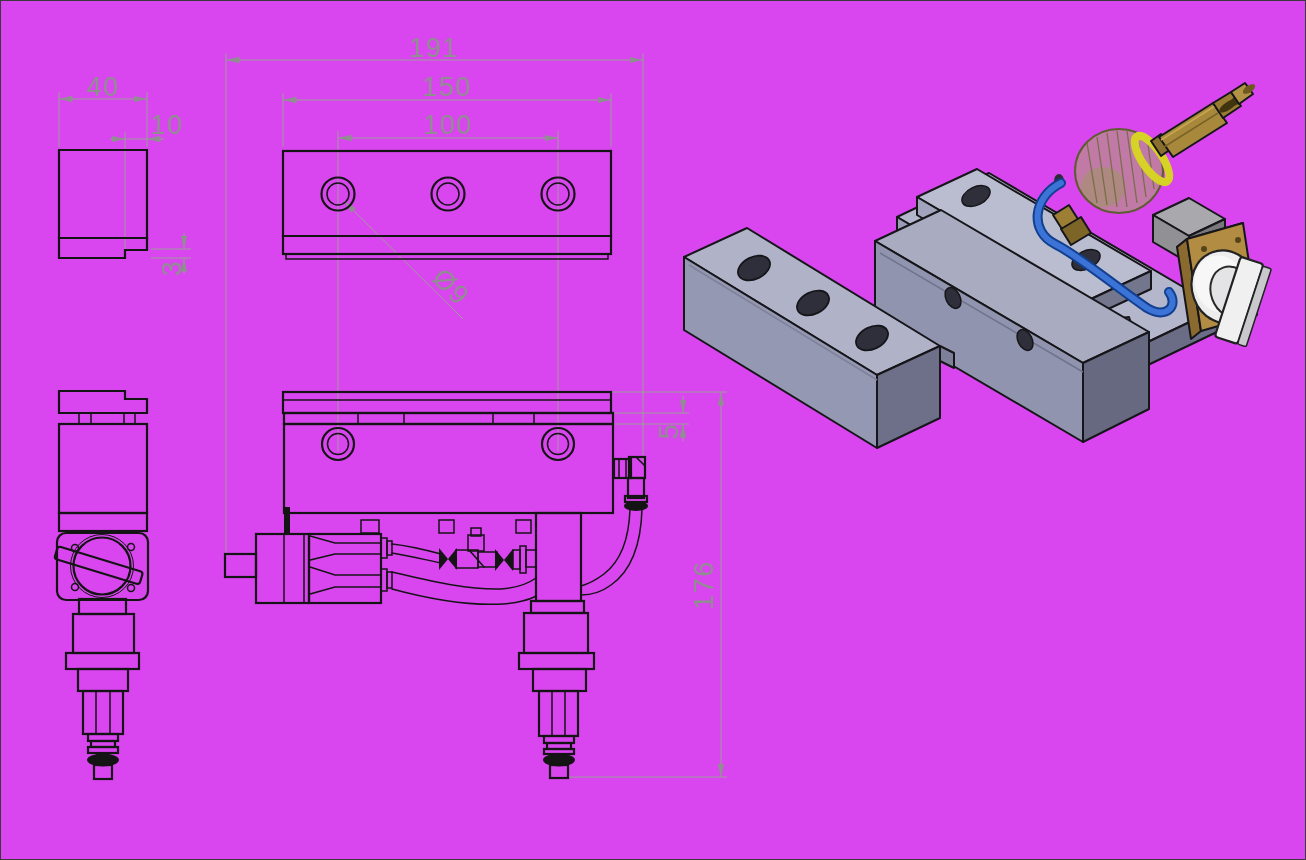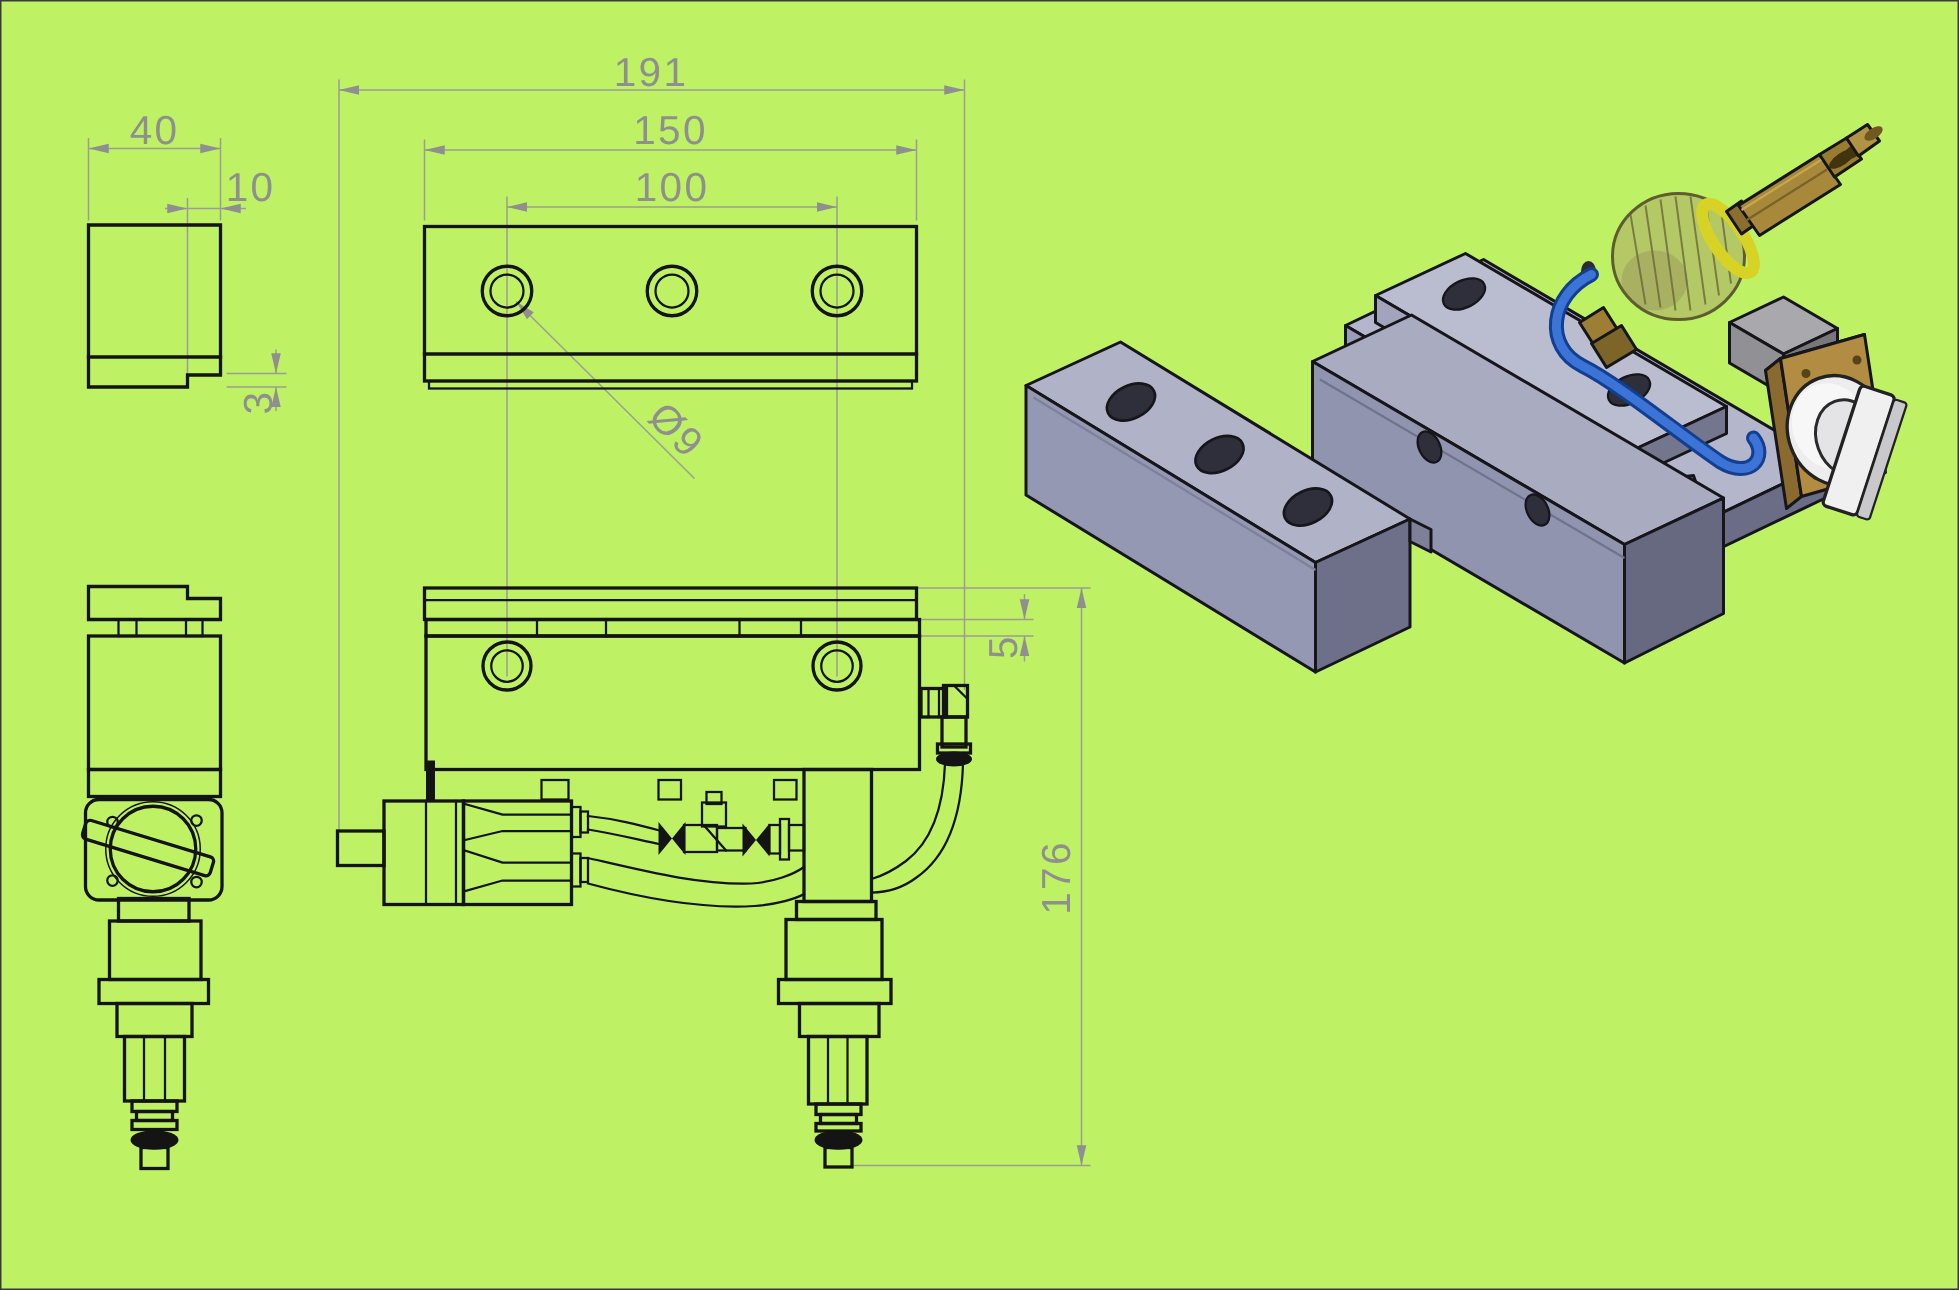--- a/index.html
+++ b/index.html
@@ -1,16 +1,16 @@
 <!DOCTYPE html>
 <html><head>
 <meta charset="utf-8">
 <style>
   html,body{margin:0;padding:0;background:#e7e7de;width:1306px;height:860px;overflow:hidden;}
-  .page{position:relative;width:1306px;height:860px;background:#bef264;box-sizing:border-box;border:1px solid #3a3a3a;text-align:center;}
+  .page{position:relative;width:1306px;height:860px;background:#d946ef;box-sizing:border-box;border:1px solid #3a3a3a;text-align:center;}
   svg{display:block}
   .h  {stroke:#141414;stroke-width:2.2;fill:none;stroke-linecap:square;stroke-linejoin:miter}
   .h1 {stroke:#141414;stroke-width:1.5;fill:none;stroke-linecap:square}
   .t  {stroke:#9d9d96;stroke-width:1;fill:none}
   .blk{fill:#141414;stroke:none}
   .dim{font-family:"Liberation Sans","DejaVu Sans",sans-serif;font-size:27px;fill:#8f8f8f;letter-spacing:1.5px}
   .iso{stroke:#16161a;stroke-width:2;stroke-linejoin:round}
 </style>
 </head>
 <body>

